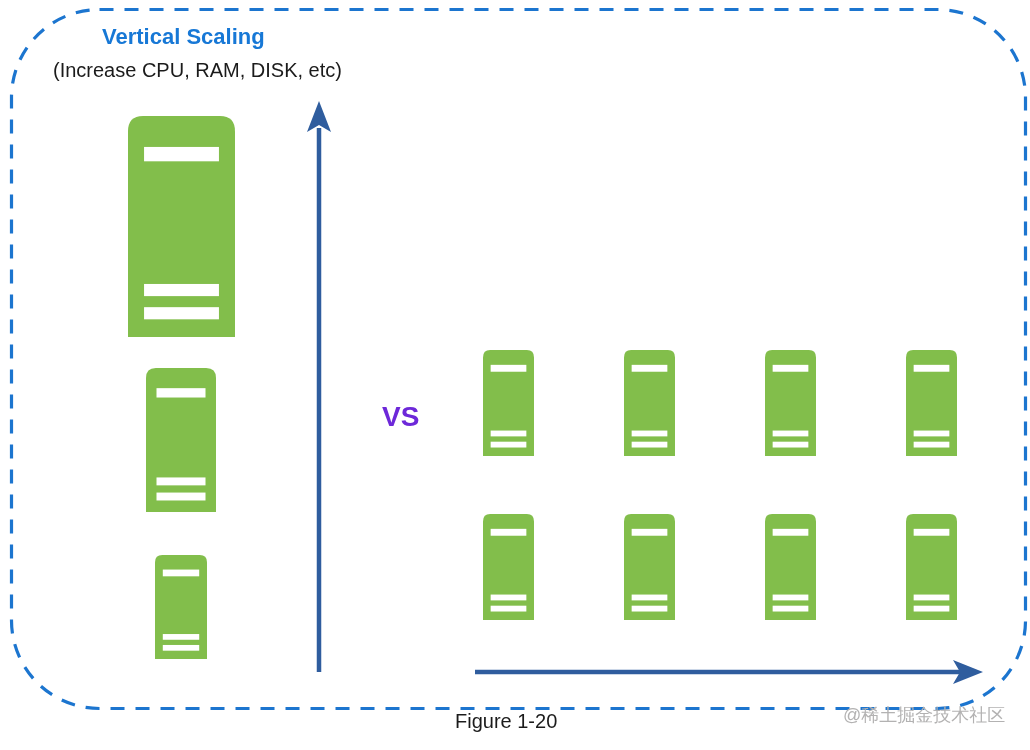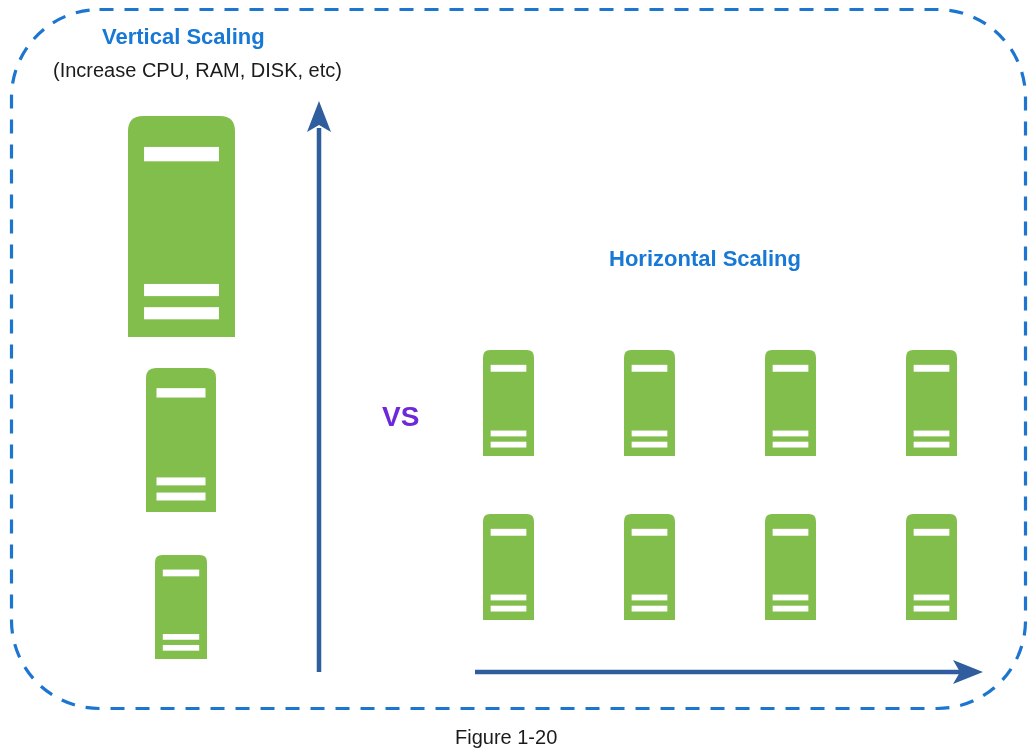--- a/index.html
+++ b/index.html
@@ -18,21 +18,21 @@
     stroke: var(--border-blue, #1c75cf);
     stroke-width: 3.2;
     stroke-dasharray: 14 11;
   }
   .txt { position: absolute; white-space: nowrap; line-height: 1.15; }
   .v-title  { left: 102px; top: 24px;  font-size: 22px; font-weight: 700; color: var(--accent-blue, #1778d6); }
   .v-sub    { left: 33px;  top: 59px;  font-size: 20px; color: var(--text-black, #1b1b1b); margin-left: 20px; }
   .h-title  { left: 609px; top: 246px; font-size: 22px; font-weight: 700; color: var(--accent-blue, #1778d6); }
   .h-sub    { left: 612px; top: 282px; font-size: 20px; color: var(--text-black, #1b1b1b); }
   .vs-label { left: 382px; top: 401px; font-size: 28px; font-weight: 700; color: #6d28d9; }
-  .caption  { left: 455px; top: 726px; font-size: 20px; color: var(--text-black, #1b1b1b); }
+  .caption  { left: 455px; top: 710px; font-size: 20px; color: var(--text-black, #1b1b1b); }
   .watermark{ left: 843px; top: 705px; font-size: 18px; color: var(--watermark-gray, #b3b2b2); }
 
   .server-slot { position: absolute; }
   .server-slot svg { width: 100%; height: 100%; display: block; }
   .sv-large  { left: 128px; top: 116px; width: 107px; height: 221px; }
   .sv-medium { left: 146px; top: 368px; width: 70px;  height: 144px; }
   .sv-small  { left: 155px; top: 555px; width: 52px;  height: 104px; }
 
   .hgrid {
     position: absolute; left: 483px; top: 350px;
@@ -91,21 +91,20 @@
 </div>
     </div>
 
   <svg class="arrow-v" viewBox="0 0 44 578">
     <line class="arrow-line" x1="22" y1="30" x2="22" y2="574"></line>
     <polygon class="arrow-head" points="22,3 10,34 22,27 34,34"></polygon>
   </svg>
 
   <div class="txt vs-label">VS</div>
 
-  <div class="txt h-title">Horizontal Scaling</div>
 
   <div class="hgrid" id="hgrid">
       <div class="server-slot">
   <svg viewBox="0 0 100 200" preserveAspectRatio="none">
     <path class="server-body" d="M14 0 H86 Q100 0 100 14 V200 H0 V14 Q0 0 14 0 Z"></path>
     <rect class="server-stripe" x="15" y="28" width="70" height="13"></rect>
     <rect class="server-stripe" x="15" y="152" width="70" height="11"></rect>
     <rect class="server-stripe" x="15" y="173" width="70" height="11"></rect>
   </svg>
 </div>
@@ -165,15 +164,16 @@
     <rect class="server-stripe" x="15" y="173" width="70" height="11"></rect>
   </svg>
 </div>
     </div>
 
   <svg class="arrow-h" viewBox="0 0 520 40">
     <line class="arrow-line" x1="4" y1="20" x2="490" y2="20"></line>
     <polygon class="arrow-head" points="512,20 482,8 489,20 482,32"></polygon>
   </svg>
 
+  <div class="txt watermark">@稀土掘金技术社区</div>
   <div class="txt caption">Figure 1-20</div>
 
 </div>
 
 </body></html>

